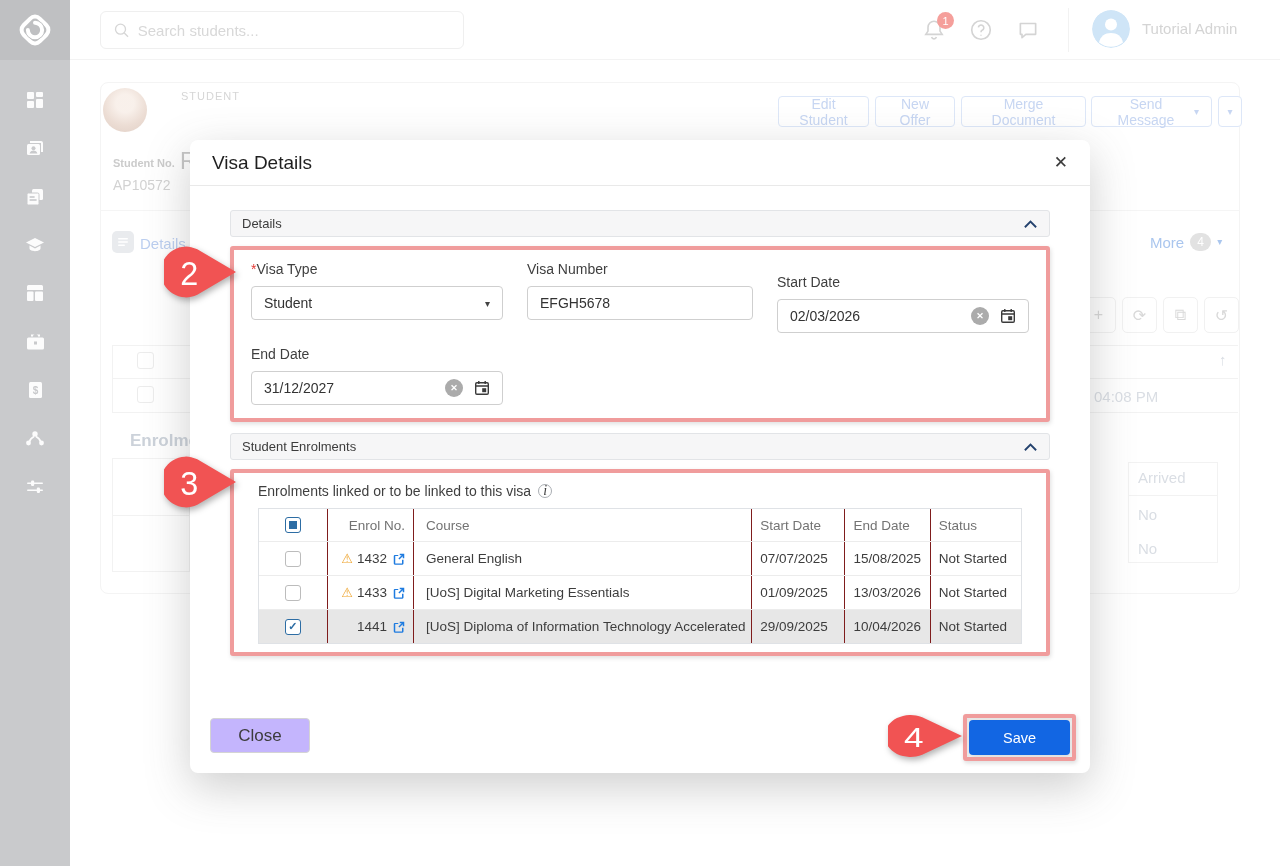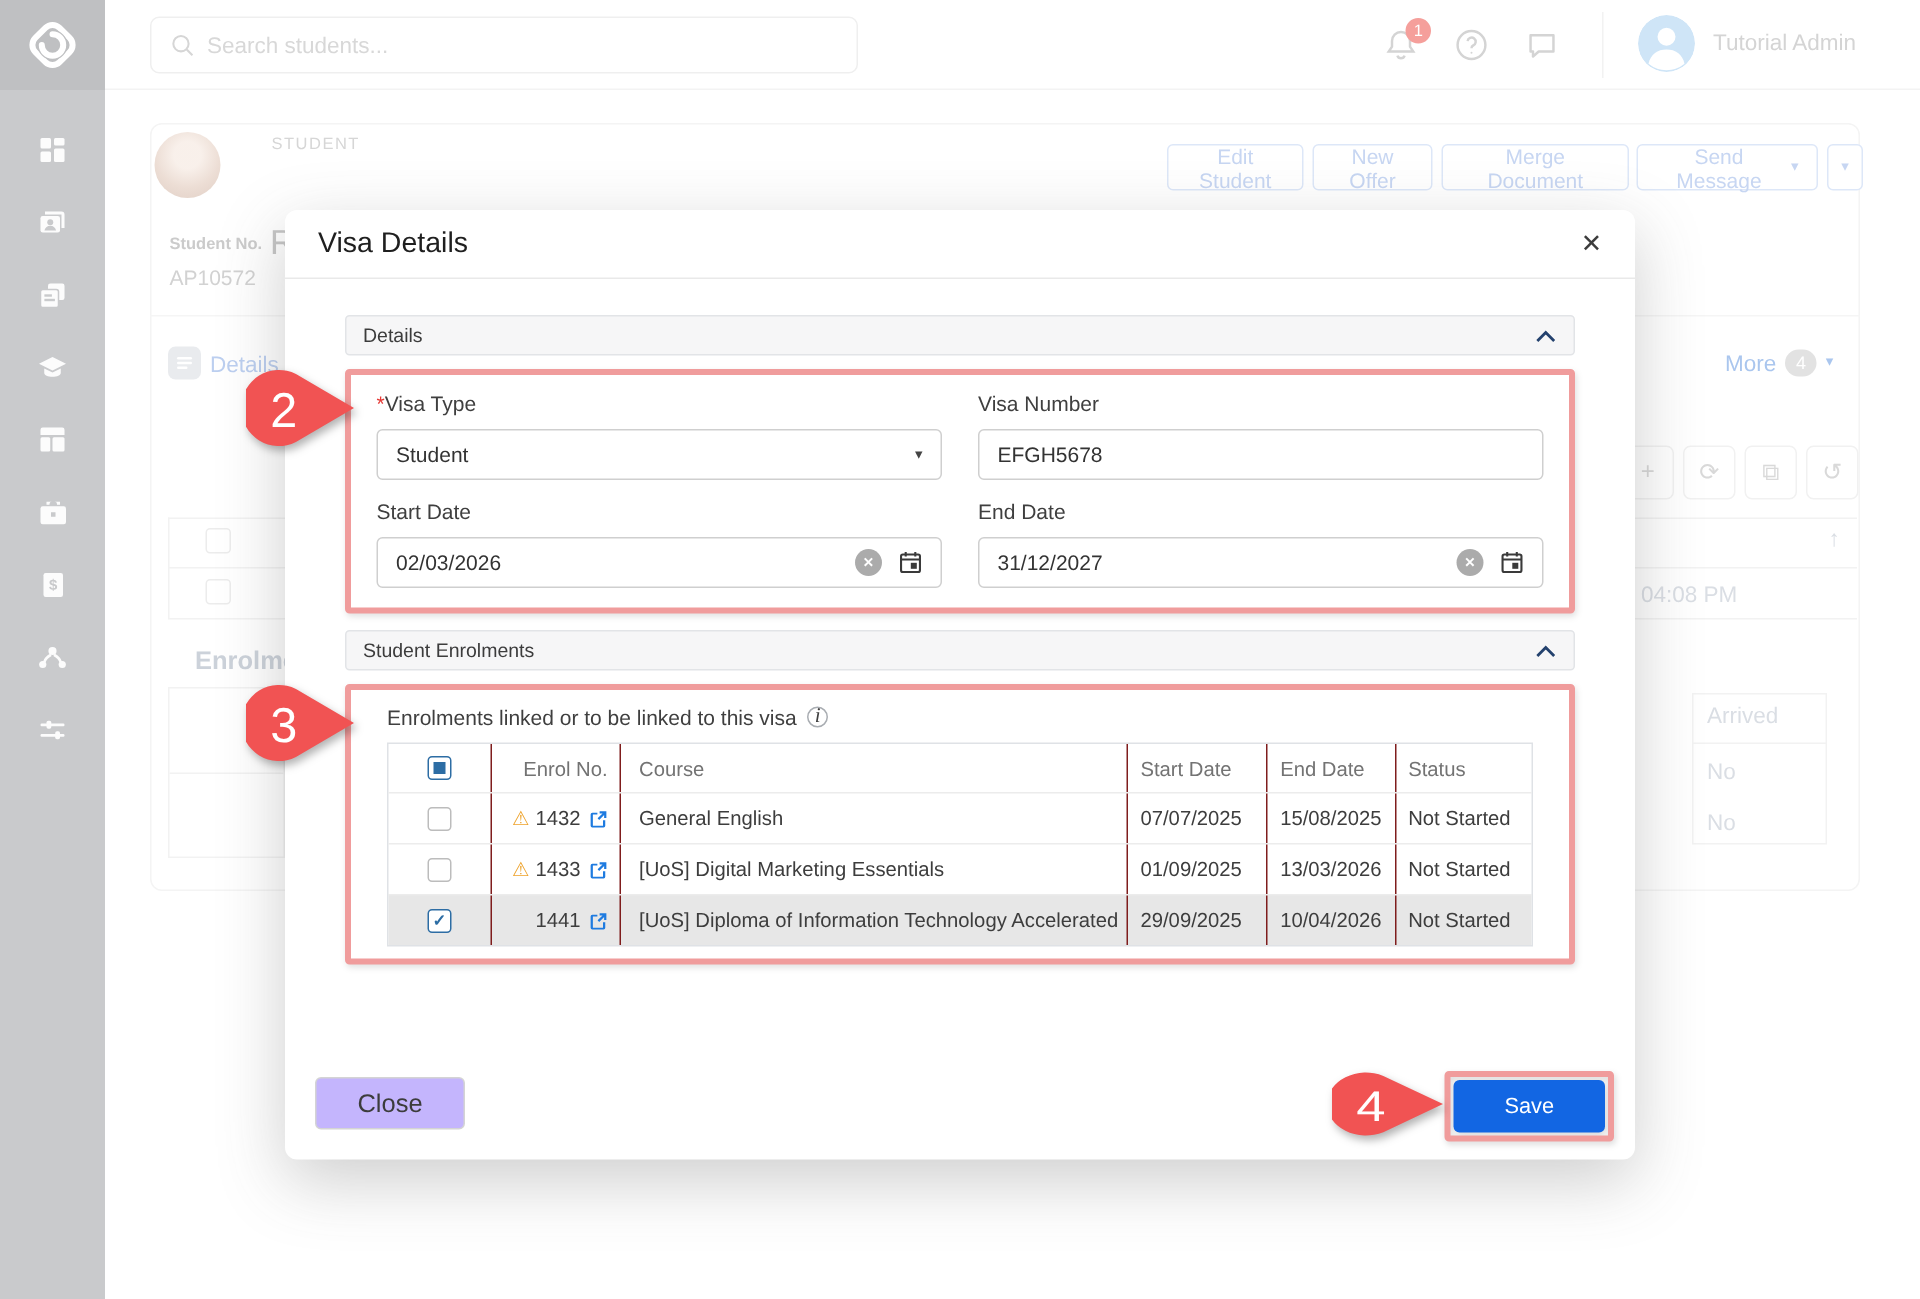--- a/index.html
+++ b/index.html
@@ -5,21 +5,21 @@
   * { margin:0; padding:0; box-sizing:border-box; }
   html,body { width:1280px; height:866px; font-family:"Liberation Sans", sans-serif; background:#fff; overflow:hidden; }
   .stage { position:relative; width:1280px; height:866px; }
 
   
   .sidebar { position:absolute; left:0; top:0; width:70px; height:866px; background:#c9cacc; z-index:1; }
   .logo-tile { width:70px; height:60px; background:#bfc0c2; display:flex; align-items:center; justify-content:center; }
   .side-icon { position:absolute; left:0; width:70px; display:flex; justify-content:center; opacity:.95; cursor:pointer; }
 
   .topbar { position:absolute; left:70px; top:0; width:1210px; height:60px; background:#fff; border-bottom:1px solid #f3f3f3; z-index:1; }
-  .search-box { position:absolute; left:30px; top:11px; width:472px; height:38px; border:1px solid #efefef; border-radius:6px; display:flex; align-items:center; padding:0 12px; gap:8px; }
+  .search-box { position:absolute; left:30px; top:11px; width:364px; height:38px; border:1px solid #efefef; border-radius:6px; display:flex; align-items:center; padding:0 12px; gap:8px; }
   .search-box input { border:none; outline:none; width:100%; font-size:15px; color:#cfcfcf; background:transparent; font-family:"Liberation Sans",sans-serif; }
   .search-box input::placeholder { color:#d8d8d8; }
   .top-ico { position:absolute; top:18px; width:24px; height:24px; cursor:pointer; }
   .badge { position:absolute; top:-6px; right:-8px; min-width:17px; height:17px; border-radius:9px; background:#f59f9b; color:#fff; font-size:11px; display:flex; align-items:center; justify-content:center; padding:0 4px; }
   .top-sep { position:absolute; left:998px; top:8px; width:1px; height:44px; background:#f2f2f2; }
   .avatar { position:absolute; left:1022px; top:10px; width:38px; height:38px; border-radius:50%; overflow:hidden; cursor:pointer; }
   .user-name { position:absolute; left:1072px; top:20px; font-size:15px; color:#d4d4d4; cursor:pointer; }
 
   .page-card { position:absolute; left:100px; top:82px; width:1140px; height:512px; background:#fff; border:1px solid #f4f4f4; border-radius:8px; z-index:1; }
   .stu-avatar { position:absolute; left:103px; top:88px; width:44px; height:44px; border-radius:50%; background:radial-gradient(circle at 50% 35%, #f3e4da 25%, #ddc2b2 60%, #c7a795); opacity:.55; z-index:2; }
@@ -54,21 +54,21 @@
   .modal-body { padding:0 40px; }
 
   .panelbar { margin-top:24px; height:27px; background:#f6f6f7; border:1px solid #e2e4e7; border-radius:3px; display:flex; align-items:center; justify-content:space-between; padding:0 11px; cursor:pointer; }
   .panelbar.second { margin-top:11px; }
   .panelbar span { font-size:13px; color:#3c3c3c; }
 
   .redbox { border:4px solid #f09c9c; border-radius:3px; margin-top:9px; filter:drop-shadow(1px 2px 2px rgba(0,0,0,.12)); background:#fff; }
   .redbox.form { padding:11px 17px 13px; }
   .redbox.grid-area { padding:10px 24px 8px; }
 
-  .form-grid { display:grid; grid-template-columns:1fr 1fr; column-gap:24px; }
+  .form-grid { display:grid; grid-template-columns:1fr 1fr 1fr; column-gap:24px; }
   .f-label { font-size:14px; color:#3f3f3f; margin-bottom:9px; margin-top:13px; }
   .f-label.first { margin-top:0; }
   .req { color:#e53935; }
   .control { height:34px; border:1px solid #cfcfcf; border-radius:4px; display:flex; align-items:center; padding:0 12px; font-size:14px; color:#333; background:#fff; }
   .control.select { justify-content:space-between; cursor:pointer; }
   .sel-caret { font-size:10px; color:#444; }
   .control input { border:none; outline:none; flex:1; font-size:14px; color:#333; font-family:"Liberation Sans",sans-serif; background:transparent; }
   .date-icons { display:flex; align-items:center; gap:11px; }
   .clear-ico { width:18px; height:18px; border-radius:50%; background:#ababab; color:#fff; font-size:9px; font-weight:bold; display:flex; align-items:center; justify-content:center; cursor:pointer; }
   .cal-ico { cursor:pointer; display:flex; }

